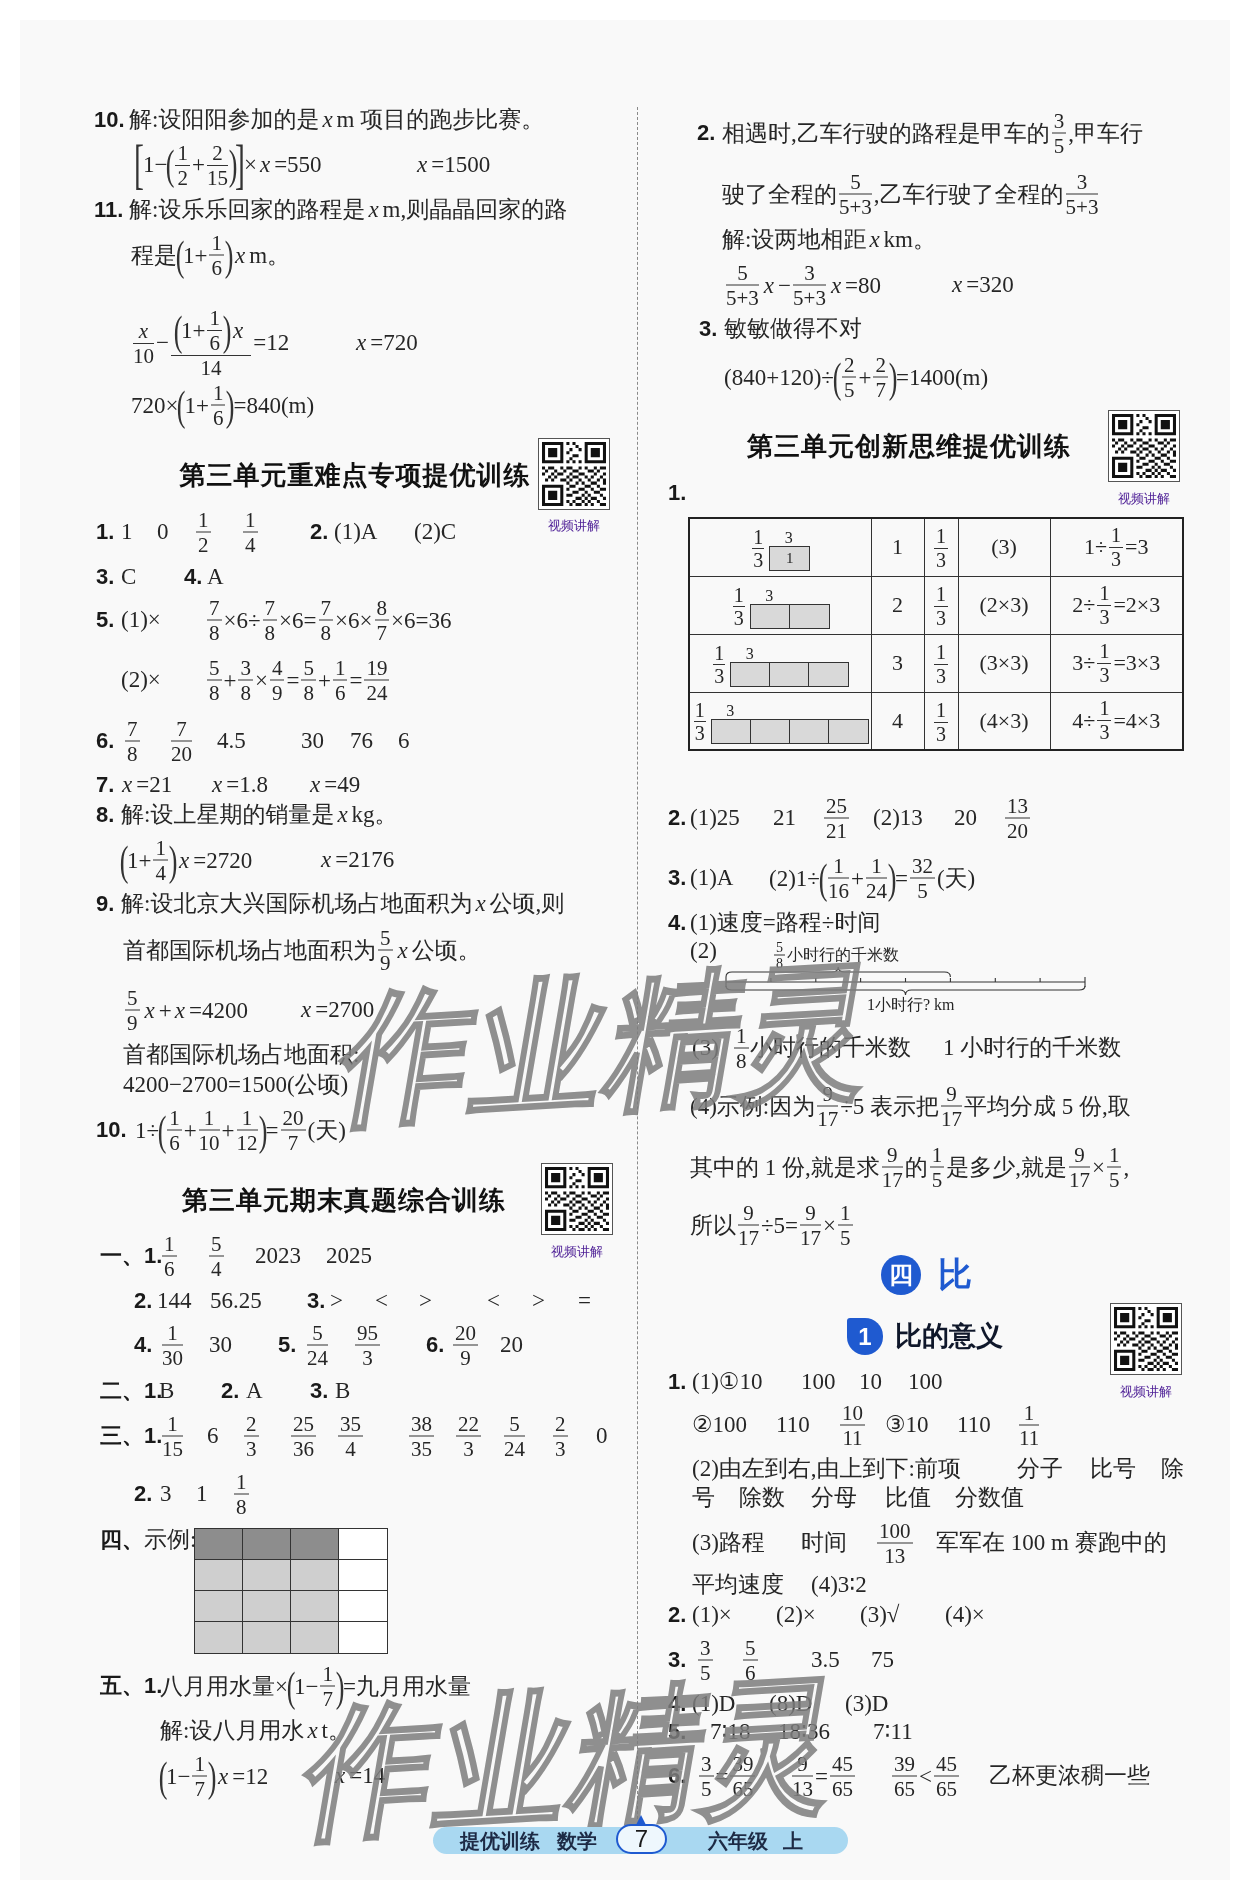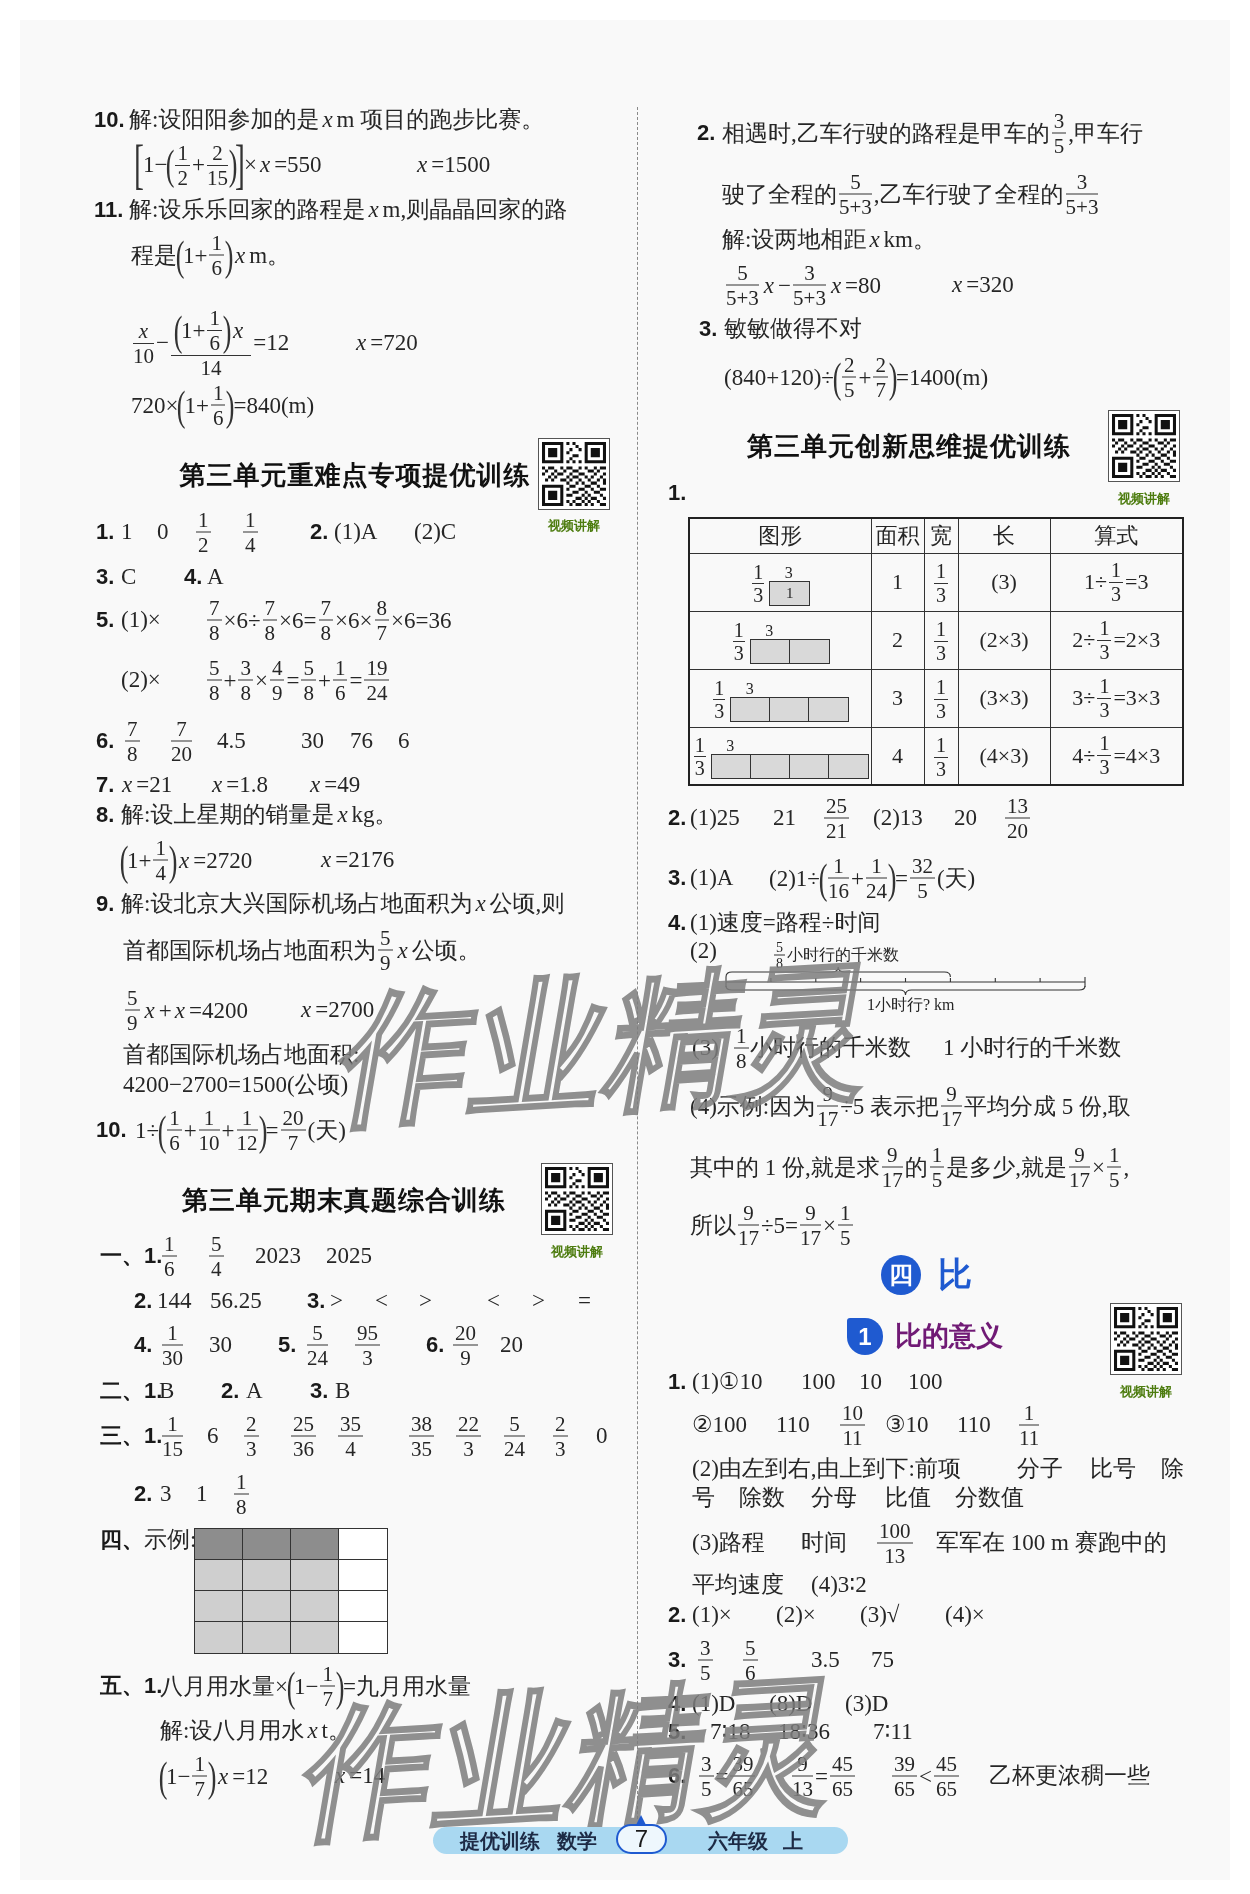--- a/index.html
+++ b/index.html
@@ -18,21 +18,21 @@
   .fr>span:last-child{padding-top:1px;}
   .fr .vi{font-style:italic;}
   .fr.big>span:first-child{display:flex;align-items:center;justify-content:center;font-size:23px;line-height:26px;padding:0 4px 1px;}
   .fr.sm{font-size:14px;line-height:13px;}
   .fr.sm>span:first-child{padding:0 1px;}
   .title{position:absolute;transform:translateY(-50%);font-family:"Liberation Sans","DejaVu Sans",sans-serif;
          font-weight:bold;font-size:26px;letter-spacing:1px;color:#111;text-align:center;white-space:nowrap;}
   .qr{position:absolute;width:72px;height:72px;border:1.5px solid #555;background:#fff;padding:3px;box-sizing:border-box;}
   .qr svg{width:100%;height:100%;display:block;}
   .qrc{position:absolute;width:74px;text-align:center;transform:translateY(-50%);
-       font-family:"Liberation Sans","DejaVu Sans",sans-serif;font-weight:bold;font-size:13px;color:#4d7c0f;}
+       font-family:"Liberation Sans","DejaVu Sans",sans-serif;font-weight:normal;font-size:13px;color:#4c1d95;}
   .divider{position:absolute;left:637px;top:107px;height:1712px;border-left:1.5px dashed #8a8a8a;}
   
   .grid{position:absolute;display:grid;grid-template-columns:repeat(4,48px);grid-template-rows:repeat(4,31px);
         border:1.5px solid #333;background:#fff;}
   .grid>span{border-right:1.2px solid #333;border-bottom:1.2px solid #333;}
   .grid>span:nth-child(4n){border-right:none;}
   .grid>span:nth-last-child(-n+4){border-bottom:none;}
   .grid .dark{background:#8d8d8d;}
   .grid .light{background:#cfcfcf;}
   .grid .blank{background:#ffffff;}
@@ -56,21 +56,21 @@
   .dlabel .fr{font-size:14px;line-height:13px;}
   
   .unit-badge{position:absolute;left:881px;top:1255px;width:40px;height:40px;border-radius:50%;background:#1f5ad0;
               color:#fff;font-family:"Liberation Sans","DejaVu Sans",sans-serif;font-weight:bold;font-size:24px;
               display:flex;align-items:center;justify-content:center;}
   .unit-title{position:absolute;left:938px;top:1275px;transform:translateY(-50%);color:#1f5ad0;
               font-family:"Liberation Sans","DejaVu Sans",sans-serif;font-weight:bold;font-size:34px;}
   .lesson-badge{position:absolute;left:847px;top:1318px;width:36px;height:37px;background:#1f5ad0;border-radius:3px 18px 18px 18px;
                 color:#fff;font-family:"Liberation Sans","DejaVu Sans",sans-serif;font-weight:bold;font-size:24px;
                 display:flex;align-items:center;justify-content:center;}
-  .lesson-title{position:absolute;left:895px;top:1336px;transform:translateY(-50%);color:#701a75;
+  .lesson-title{position:absolute;left:895px;top:1336px;transform:translateY(-50%);color:#0f172a;
                 font-family:"Liberation Sans","DejaVu Sans",sans-serif;font-weight:bold;font-size:27px;}
   
   .fbar{position:absolute;left:433px;top:1827px;width:415px;height:27px;border-radius:14px;background:#a9d8f1;}
   .ftxt{position:absolute;top:1841px;transform:translateY(-50%);font-family:"Liberation Sans","DejaVu Sans",sans-serif;
         font-weight:bold;font-size:20px;color:#1d2a45;white-space:nowrap;}
   .foval{position:absolute;left:616px;top:1824px;width:51px;height:30px;box-sizing:border-box;border:2.5px solid #1f5ad0;
          border-radius:15px;background:#eef7fd;display:flex;align-items:center;justify-content:center;
          font-family:"Liberation Sans","DejaVu Sans",sans-serif;font-size:24px;color:#1a1a1a;}
   .fspike{position:absolute;left:636px;top:1815px;width:0;height:0;border-left:5px solid transparent;border-right:5px solid transparent;
           border-bottom:10px solid #1f5ad0;}
@@ -621,27 +621,20 @@
 
 <table class="tbl" style="left:688px;top:517px">
   <colgroup>
       <col style="width:182px">
       <col style="width:53px">
       <col style="width:34px">
       <col style="width:92px">
       <col style="width:133px">
     </colgroup>
   <tbody>
-      <tr class="hdr">
-    <th>图形</th>
-    <th>面积</th>
-    <th>宽</th>
-    <th>长</th>
-    <th>算式</th>
-  </tr>
   <tr class="r">
     <td>
       <div class="fig">
         <span class="fr sm">
               <span>1</span>
               <span>3</span>
             </span>
         <div class="figbox">
           <span class="toplab">3</span>
           <div class="cells">

